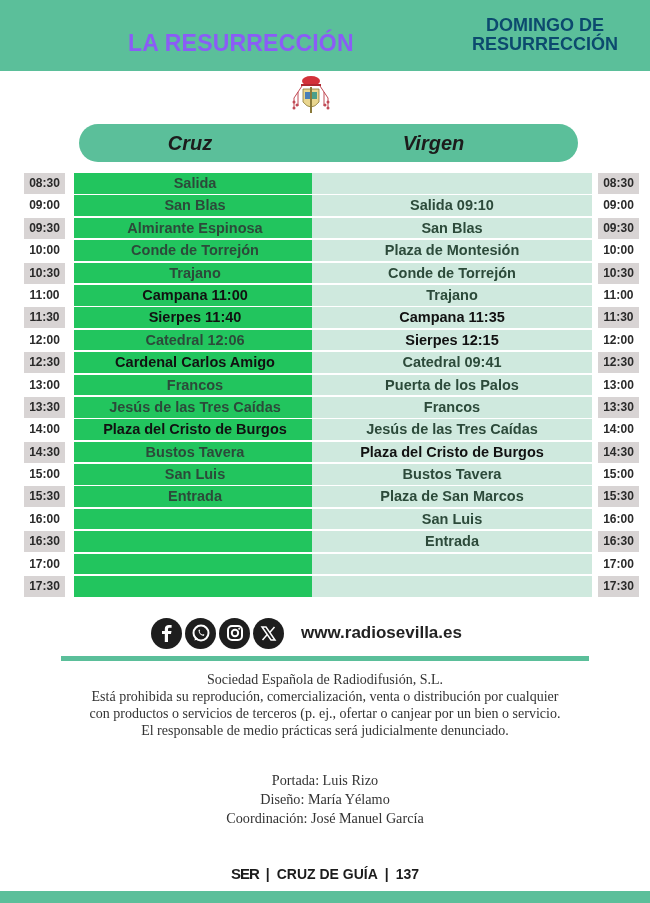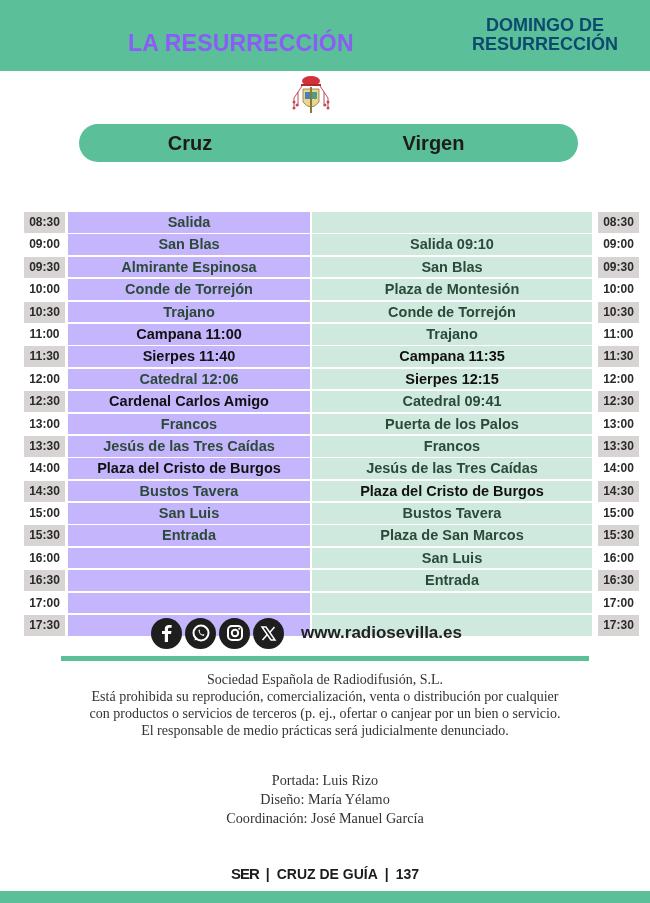--- a/index.html
+++ b/index.html
@@ -5,33 +5,33 @@
     * { box-sizing: border-box; margin: 0; padding: 0; }
     html, body { width: 650px; height: 903px; background: #ffffff; overflow: hidden; }
     body { position: relative; font-family: "Liberation Sans", sans-serif; color: #1a1a1a; }
 
     .top-band { position: absolute; left: 0; top: 0; width: 650px; height: 71px; background: #5bbf9a; }
     .top-title { position: absolute; left: 128px; top: 30px; font-size: 23px; font-weight: bold; color: #8b5cf6; letter-spacing: 0.2px; }
     .top-day { position: absolute; right: 20px; top: 16px; width: 170px; text-align: center; font-size: 18px; font-weight: bold; line-height: 19px; color: #0c4a6e; }
 
     .crest { position: absolute; left: 289px; top: 74px; width: 44px; height: 44px; }
 
-    .col-header { position: absolute; left: 79px; top: 124px; width: 499px; height: 38px; background: #5bbf9a; border-radius: 19px; }
+    .col-header { position: absolute; left: 79px; top: 124px; width: 499px; height: 38px; background: #5bbf9a; border-radius: 19px; font-style: italic; }
     .col-header span { position: absolute; top: 8px; font-size: 20px; font-weight: bold; color: #1c1c1c; text-align: center; }
     .col-header .h-cruz { left: 0; width: 222px; }
     .col-header .h-virgen { left: 216px; width: 277px; }
 
-    .grid { position: absolute; left: 0; top: 173px; width: 650px; margin-top: 39px; }
+    .grid { position: absolute; left: 0; top: 173px; width: 650px; }
     .row { position: relative; height: 22.4px; }
     .time { position: absolute; top: 0; height: 21px; width: 41px; font-size: 12px; font-weight: bold; color: #2a2a2a; text-align: center; line-height: 21px; }
     .time.l { left: 24px; }
     .time.r { left: 598px; }
     .time.shade { background: #d8d4d4; }
     .cell { position: absolute; top: 0; height: 20.6px; font-size: 14.5px; font-weight: bold; text-align: center; line-height: 21px; color: #2c4a3a; white-space: nowrap; }
-    .cell.cruz { left: 68px; width: 242px; background: #c4b5fd; }
+    .cell.cruz { left: 74px; width: 242px; background: #22c55e; }
     .cell.virgen { left: 312px; width: 280px; background: #cfe9de; }
     .cell.hl { color: #111111; }
 
     .social { position: absolute; left: 151px; top: 617px; height: 32px; display: flex; align-items: center; }
     .sicon { width: 31px; height: 31px; border-radius: 50%; background: #1e1e1e; margin-right: 3px; display: flex; align-items: center; justify-content: center; }
     .url { margin-left: 14px; font-size: 17px; font-weight: bold; color: #222; }
 
     .divider { position: absolute; left: 61px; top: 656px; width: 528px; height: 5px; background: #5bbf9a; }
 
     .legal { position: absolute; left: 40px; top: 671px; width: 570px; text-align: center; font-family: "Liberation Serif", serif; font-size: 14px; line-height: 17px; color: #333; }

